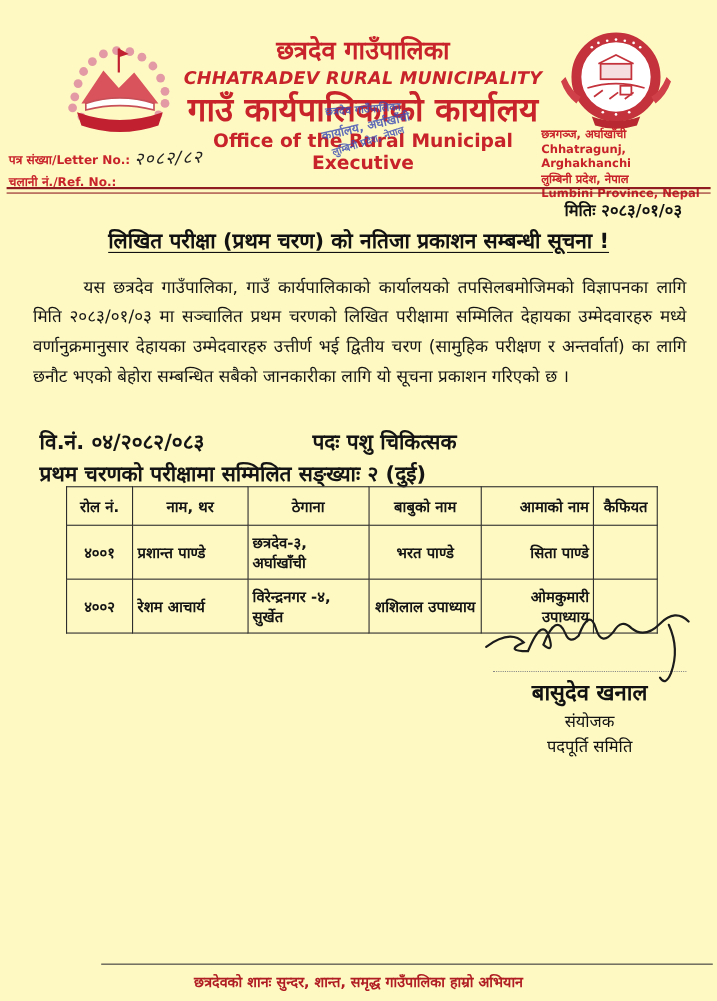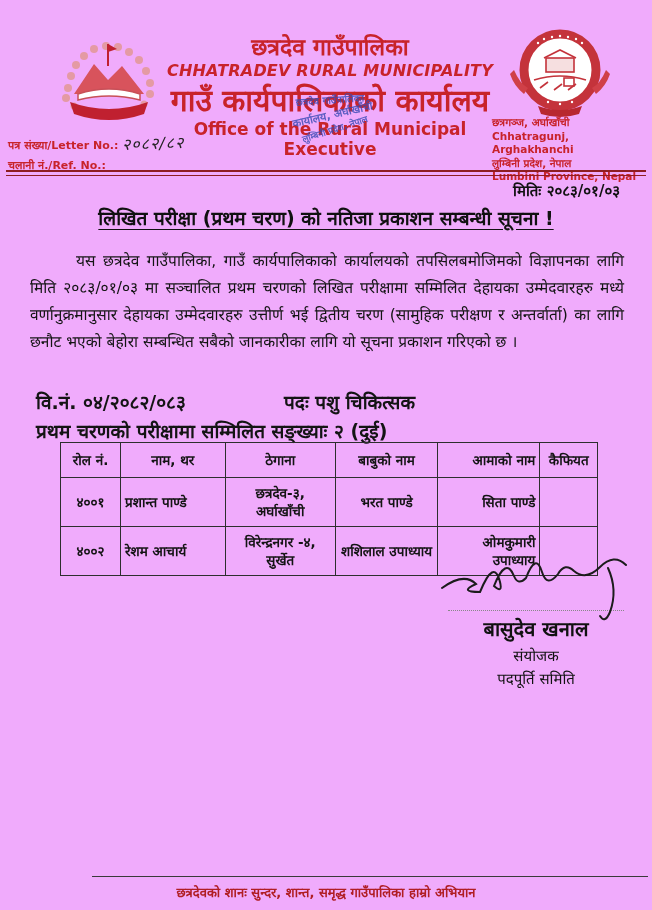--- a/index.html
+++ b/index.html
@@ -1,20 +1,20 @@
 <!DOCTYPE html>
 <html><head>
 <meta charset="utf-8">
 <style>
   html,body{margin:0;padding:0;background:#e8e8e8;}
   .page{
     position:relative;
     width:652px;height:910px;
     margin:0 auto;
-    background:#f0abfc;
+    background:#fef9c3;
     font-family:"DejaVu Sans","Liberation Sans",sans-serif;
     color:#1a1a1a;
     overflow:hidden;
   }
   
   .hdr-center{
     position:absolute;left:150px;top:34px;width:360px;
     text-align:center;color:#c8232a;line-height:1.15;
   }
   .hdr-np-small{font-size:23px;font-weight:bold;}
@@ -78,21 +78,21 @@
     border-collapse:collapse;width:538px;
     font-size:13.5px;color:#141414;
   }
   table.result th,table.result td{
     border:1.6px solid #2e2e2e;padding:6px 4px;font-weight:bold;
   }
   table.result th{height:22px;}
   table.result td{height:21px;}
   .c-roll{width:55px;text-align:center;}
   .c-name{width:106px;text-align:left;padding-left:6px;}
-  .c-addr{width:110px;text-align:center;padding-left:5px;}
+  .c-addr{width:110px;text-align:left;padding-left:5px;}
   .c-fath{width:102px;text-align:center;}
   .c-moth{width:100px;text-align:right;}
   .c-rem {width:50px;}
   th.c-name,th.c-addr{text-align:center;}
   
   .sig-block{
     position:absolute;left:432px;top:552px;width:208px;
     text-align:center;color:#111;
   }
   .sig-scribble{display:block;margin:0 auto;}

